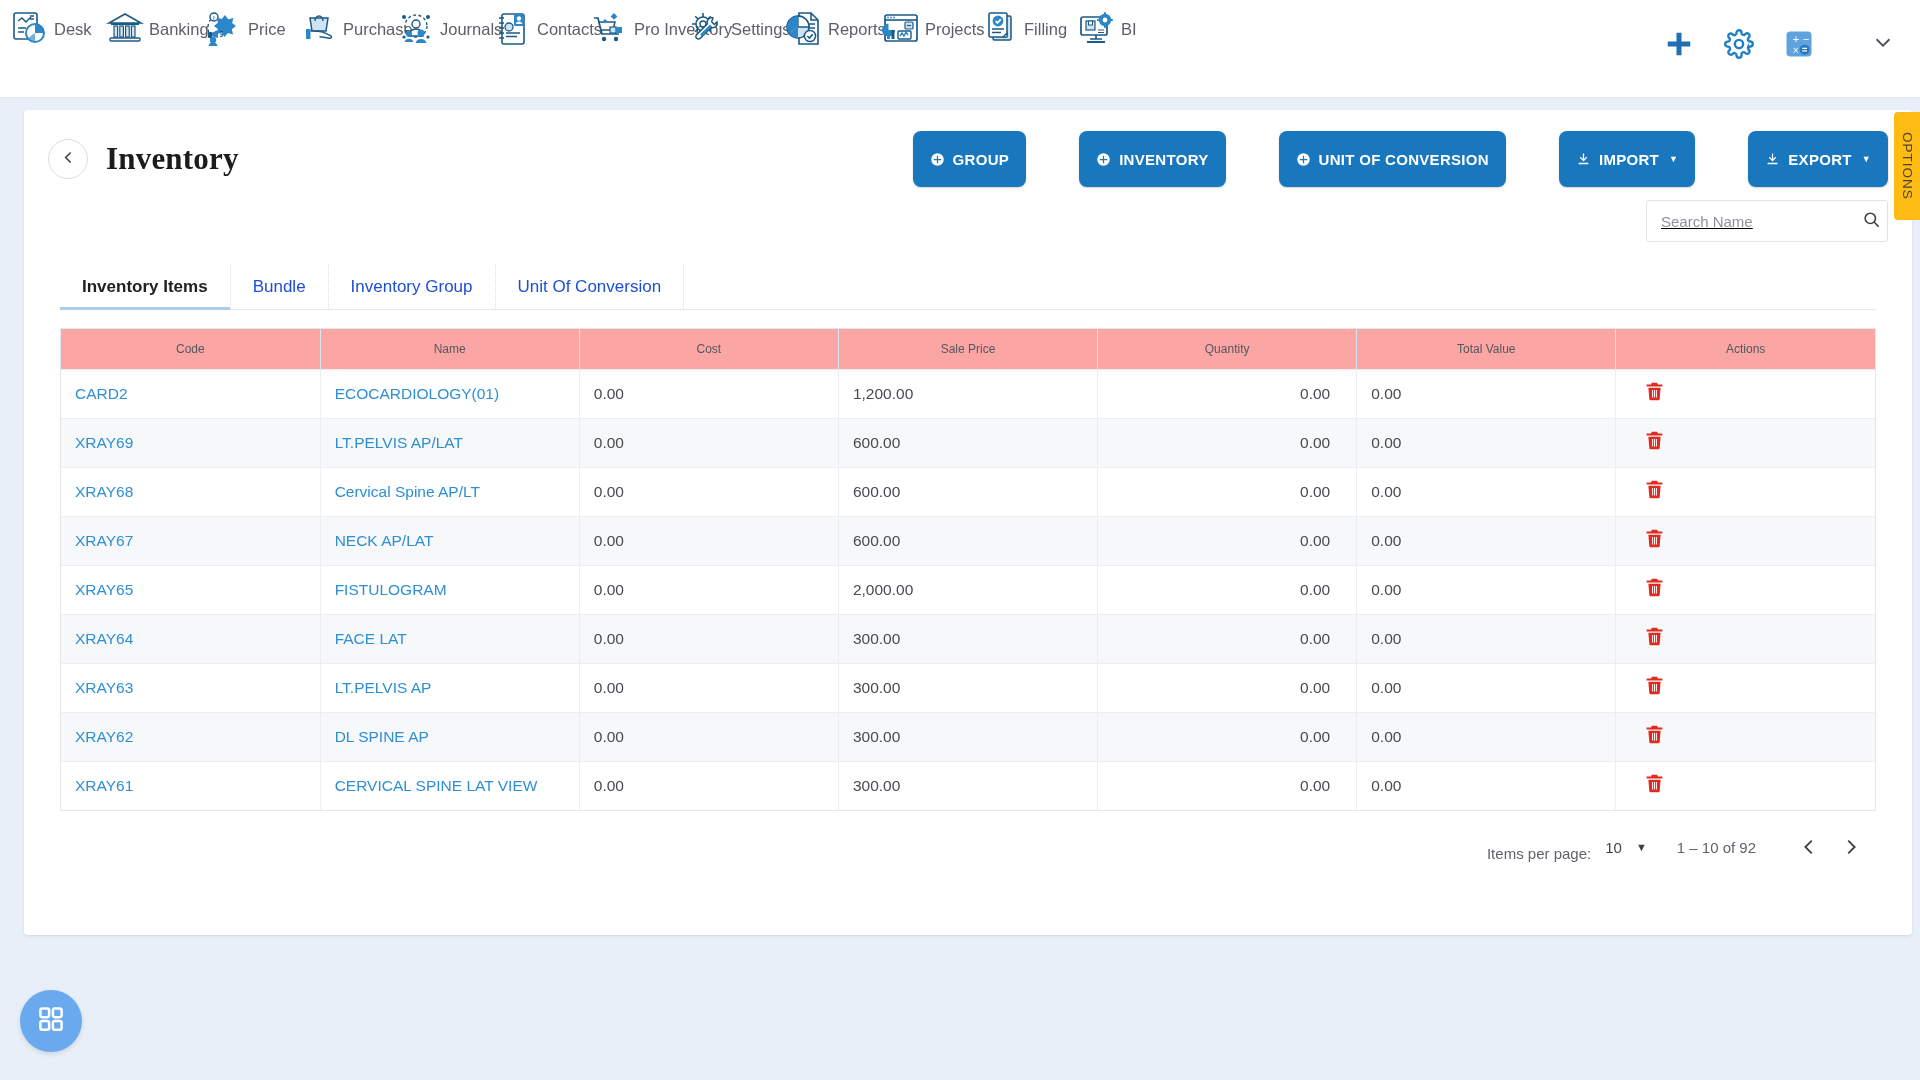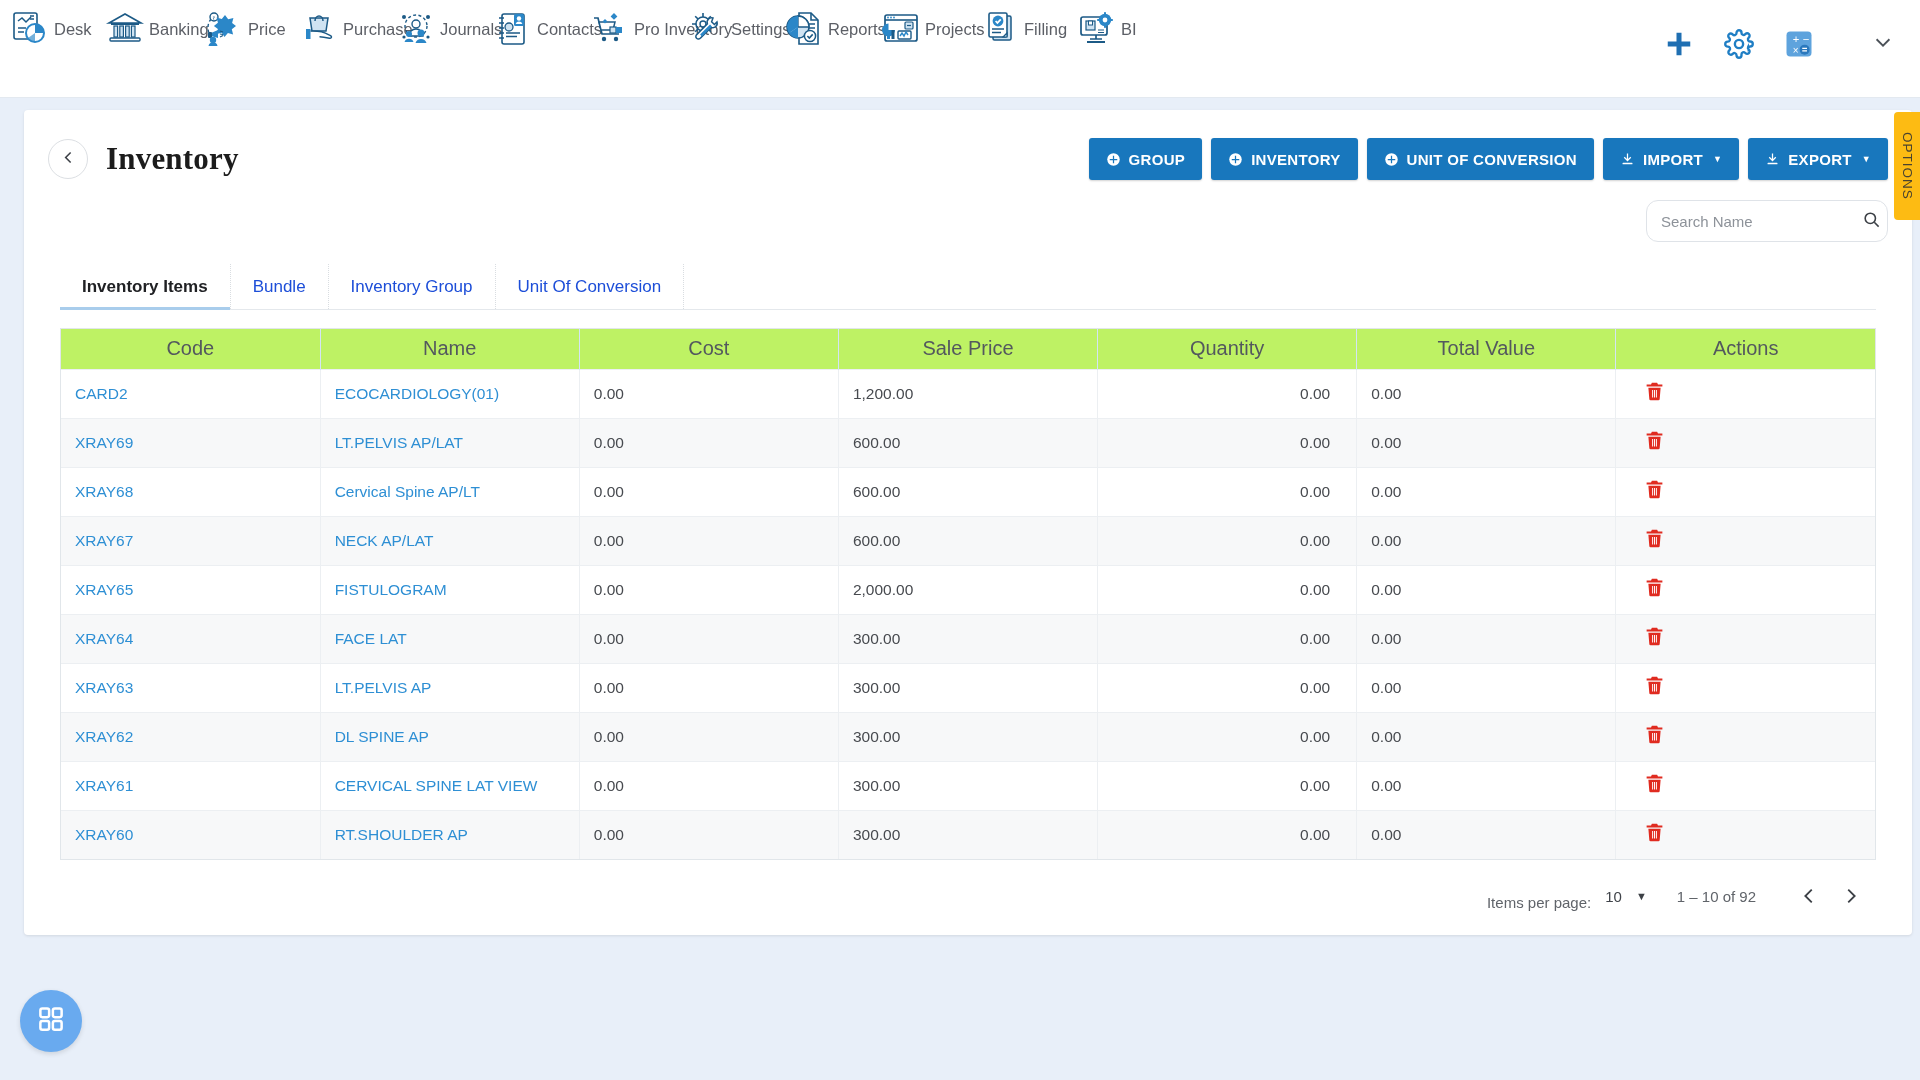--- a/index.html
+++ b/index.html
@@ -53,49 +53,50 @@
     display:flex; align-items:center; justify-content:center;
     cursor:pointer; flex:0 0 auto;
   }
   .page-title {
     font-family:"Liberation Serif", serif;
     font-size:31px; font-weight:bold; color:#1c1c1c;
     margin-left:18px; letter-spacing:0.2px;
   }
   .hdr-actions { margin-left:auto; display:flex; gap:9px; align-items:center; }
   .btn {
-    background:#1877bd; color:#fff; border:none; border-radius:3px;
-    height:42px; padding:0 17px;
+    background:#1877bd; color:#fff; border:none; border-radius:8px;
+    height:56px; padding:0 17px;
     font-family:"Liberation Sans", sans-serif;
     font-size:15px; font-weight:bold; letter-spacing:0.3px;
     display:inline-flex; align-items:center; gap:8px;
     cursor:pointer; white-space:nowrap;
     box-shadow:0 1px 2px rgba(0,0,0,0.18);
+    margin-left:44px;
   }
   .btn .caret { font-size:9px; margin-left:2px; }
   .btn svg { display:block; }
 
   
   .options-tab {
     position:absolute; right:0; top:112px; width:26px; height:108px;
     background:#fdbb13; border-radius:4px 0 0 4px;
     display:flex; align-items:center; justify-content:center;
     cursor:pointer; z-index:5;
   }
   .options-tab span {
     writing-mode: vertical-rl;
     font-size:13.5px; color:#4a4330; letter-spacing:1px;
     font-family:"Liberation Sans", sans-serif;
   }
 
   
   .search-row { display:flex; justify-content:flex-end; padding:12px 24px 0 24px; }
   .search-box {
-    width:242px; height:42px; border:1px solid #dfe3e8; border-radius:12px;
-    background:#fff; display:flex; align-items:center; padding:0 12px;
+    width:242px; height:42px; border:1px solid #dfe3e8; border-radius:3px;
+    background:#fff; display:flex; align-items:center; padding:0 12px;text-decoration:underline;
   }
   .search-box input {
     border:none; outline:none; flex:1; font-size:15px; color:#555;
     font-family:"Liberation Sans", sans-serif; background:transparent;
   }
   .search-box input::placeholder { color:#8d9299; }
 
   
   .tabs {
     display:flex; align-items:flex-end; margin:22px 36px 0 36px;
@@ -109,22 +110,22 @@
   .tab.active { color:#202124; font-weight:bold; }
   .tab.active:after {
     content:""; position:absolute; left:0; right:0; bottom:-1px;
     height:3px; background:#a9cdec;
   }
 
   
   .tbl-wrap { margin:18px 36px 0 36px; border:1px solid #e1e6ea; }
   table { width:100%; border-collapse:collapse; table-layout:fixed; }
   thead th {
-    background:#bef264; color:#53585e; font-weight:normal;
-    font-size:20px; height:40px; text-align:center;
+    background:#fca5a5; color:#53585e; font-weight:normal;
+    font-size:12px; height:40px; text-align:center;
     border-right:1px solid #d3e4f5;
     font-family:"Liberation Sans", sans-serif;
   }
   thead th:last-child { border-right:none; }
   tbody td {
     height:49px; font-size:15.5px; color:#474a4f;
     border-right:1px solid #eceff2; border-top:1px solid #eceff2;
     padding:0 14px;
     font-family:"Liberation Sans", sans-serif;
   }
@@ -595,32 +596,20 @@
             <td class="link"><a>CERVICAL SPINE LAT VIEW</a></td>
             <td>0.00</td>
             <td>300.00</td>
             <td class="num-right">0.00</td>
             <td>0.00</td>
             <td class="act"><span class="trash"><svg width="21" height="23" viewBox="0 0 24 24" fill="#e02b20">
                   <path d="M9 2h6l1 2h5v2.4H3V4h5zM5 7.6h14l-1.1 13.2A1.4 1.4 0 0 1 16.5 22h-9a1.4 1.4 0 0 1-1.4-1.2z"></path>
                   <path d="M9.3 10.4h1.1v8.4H9.3zM11.45 10.4h1.1v8.4h-1.1zM13.6 10.4h1.1v8.4h-1.1z" fill="#fff"></path>
                 </svg></span></td>
           </tr>
-          <tr>
-            <td class="link"><a>XRAY60</a></td>
-            <td class="link"><a>RT.SHOULDER AP</a></td>
-            <td>0.00</td>
-            <td>300.00</td>
-            <td class="num-right">0.00</td>
-            <td>0.00</td>
-            <td class="act"><span class="trash"><svg width="21" height="23" viewBox="0 0 24 24" fill="#e02b20">
-                  <path d="M9 2h6l1 2h5v2.4H3V4h5zM5 7.6h14l-1.1 13.2A1.4 1.4 0 0 1 16.5 22h-9a1.4 1.4 0 0 1-1.4-1.2z"></path>
-                  <path d="M9.3 10.4h1.1v8.4H9.3zM11.45 10.4h1.1v8.4h-1.1zM13.6 10.4h1.1v8.4h-1.1z" fill="#fff"></path>
-                </svg></span></td>
-          </tr>
         </tbody>
     </table>
   </div>
 
   <div class="paginator">
     <span class="pg-label">Items per page:</span>
     <span class="pg-value">10</span>
     <span class="pg-caret">▼</span>
     <span class="pg-range">1 – 10 of 92</span>
     <span class="pg-arrow">

